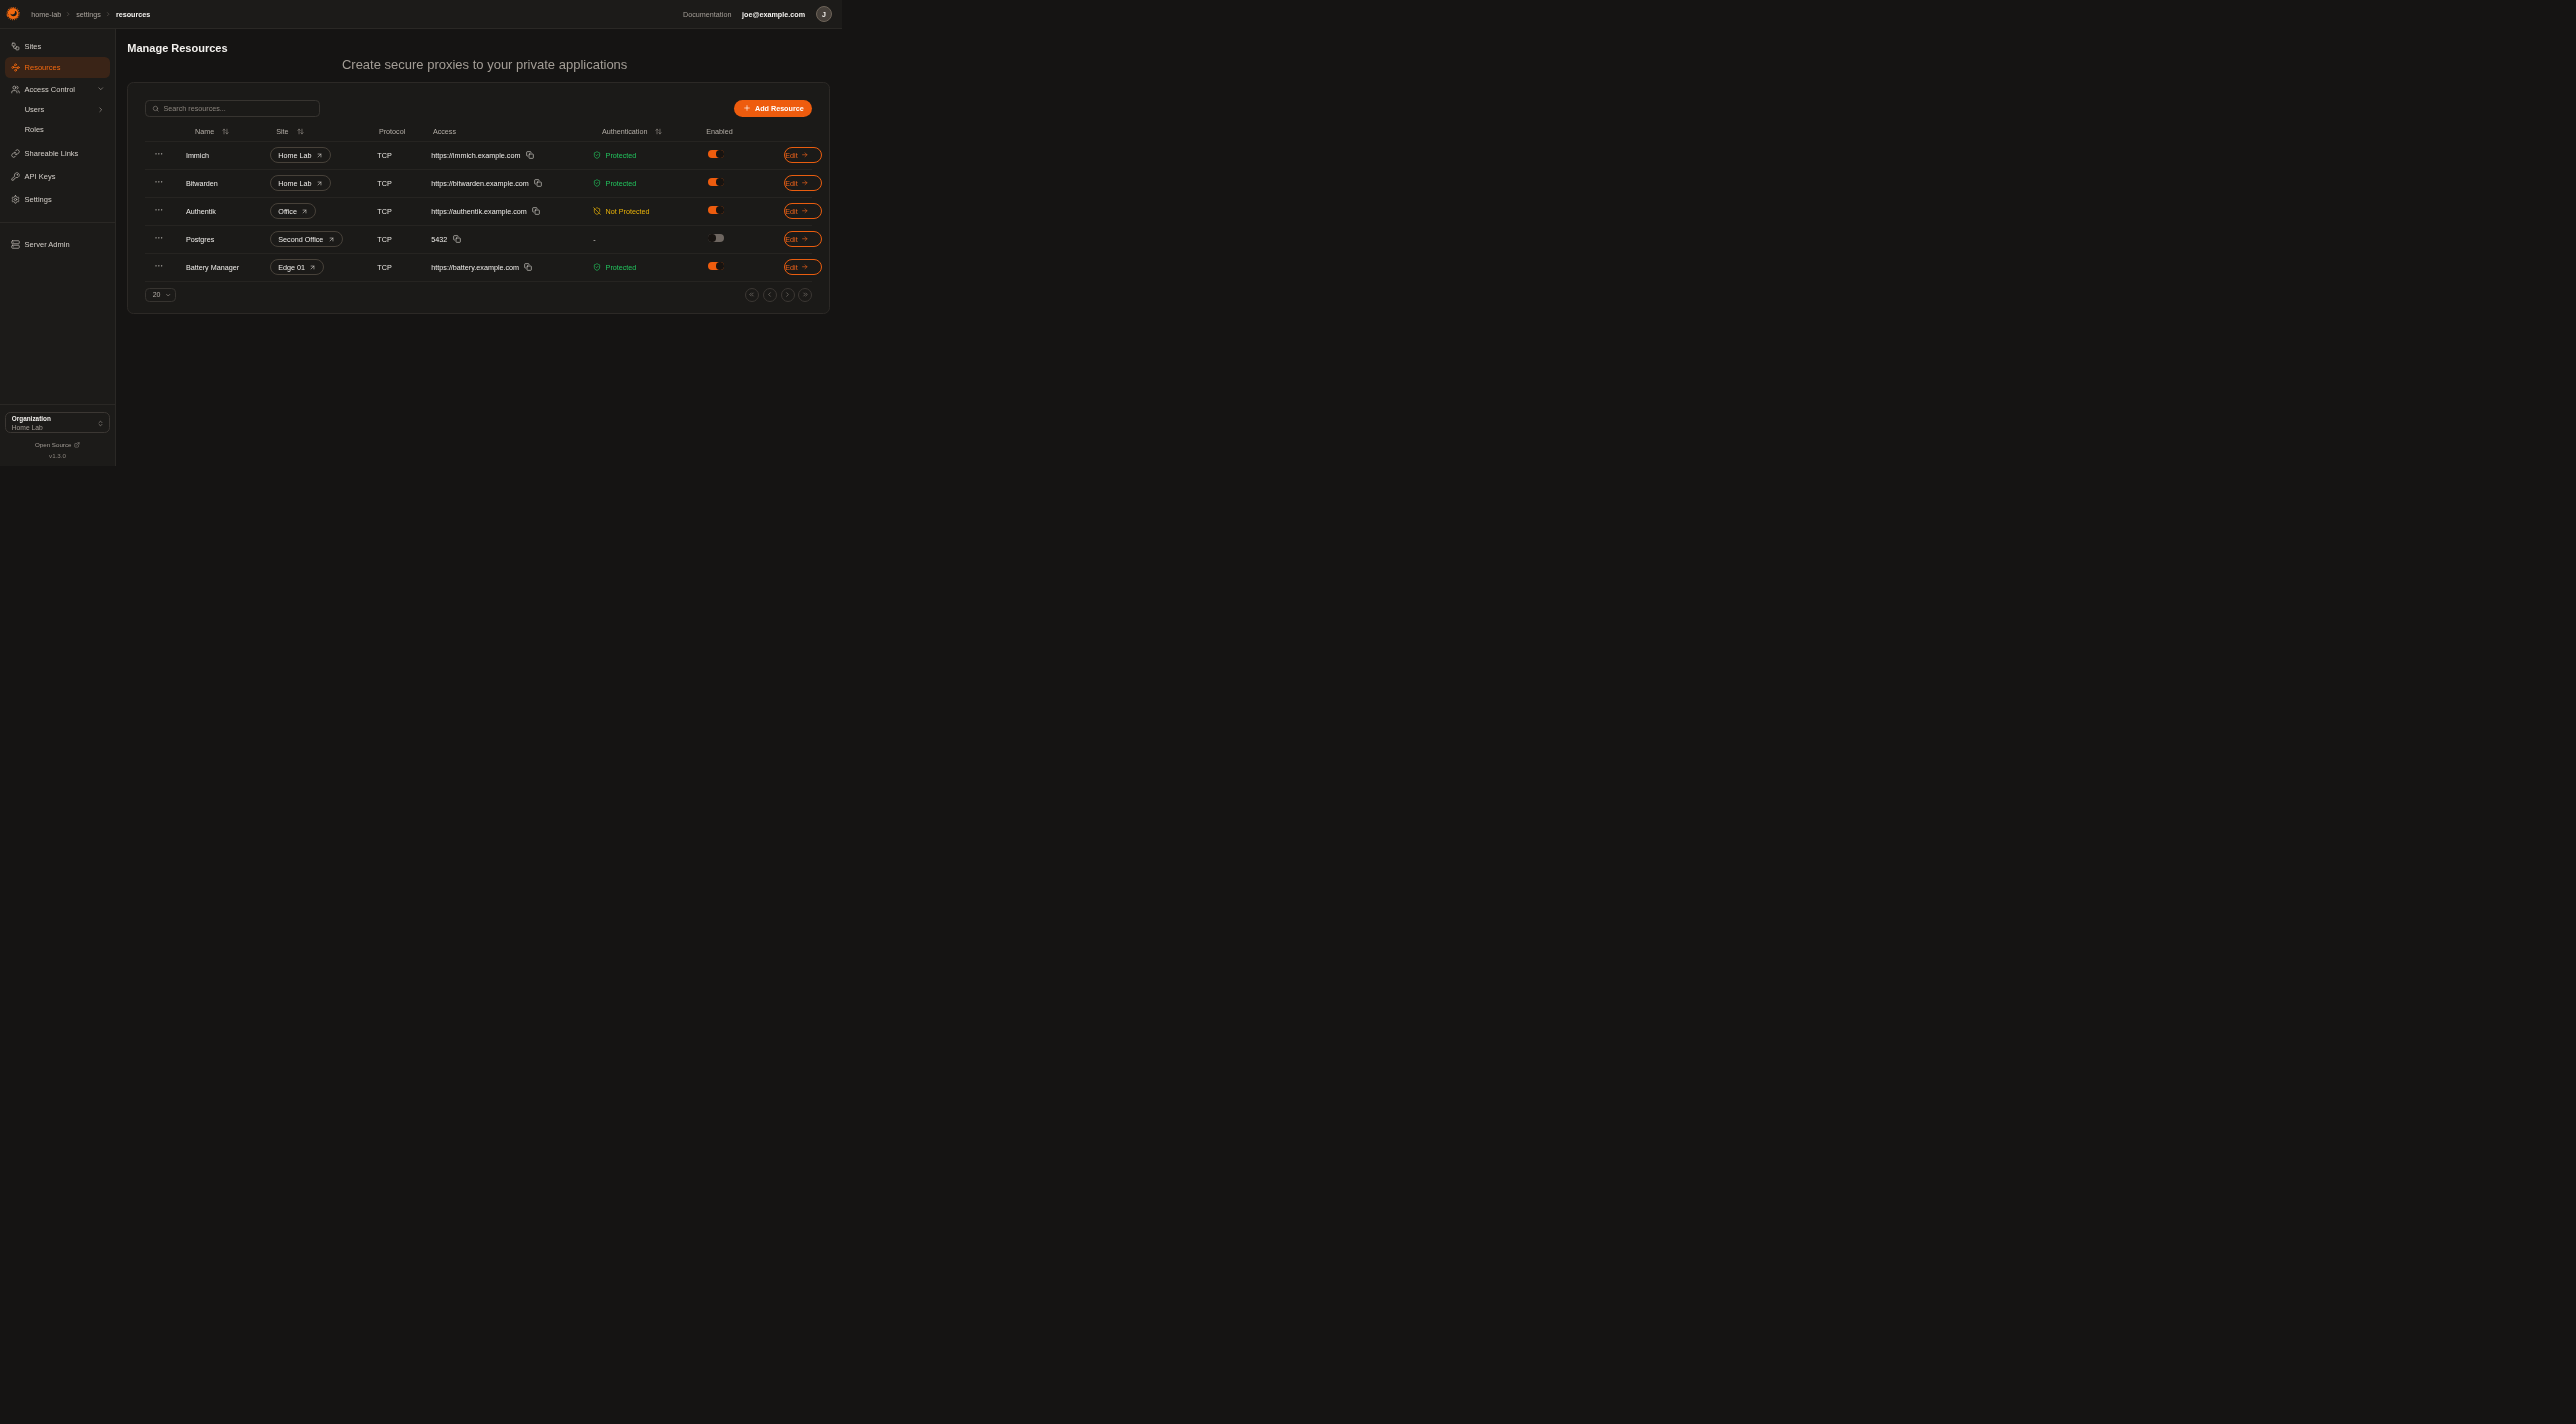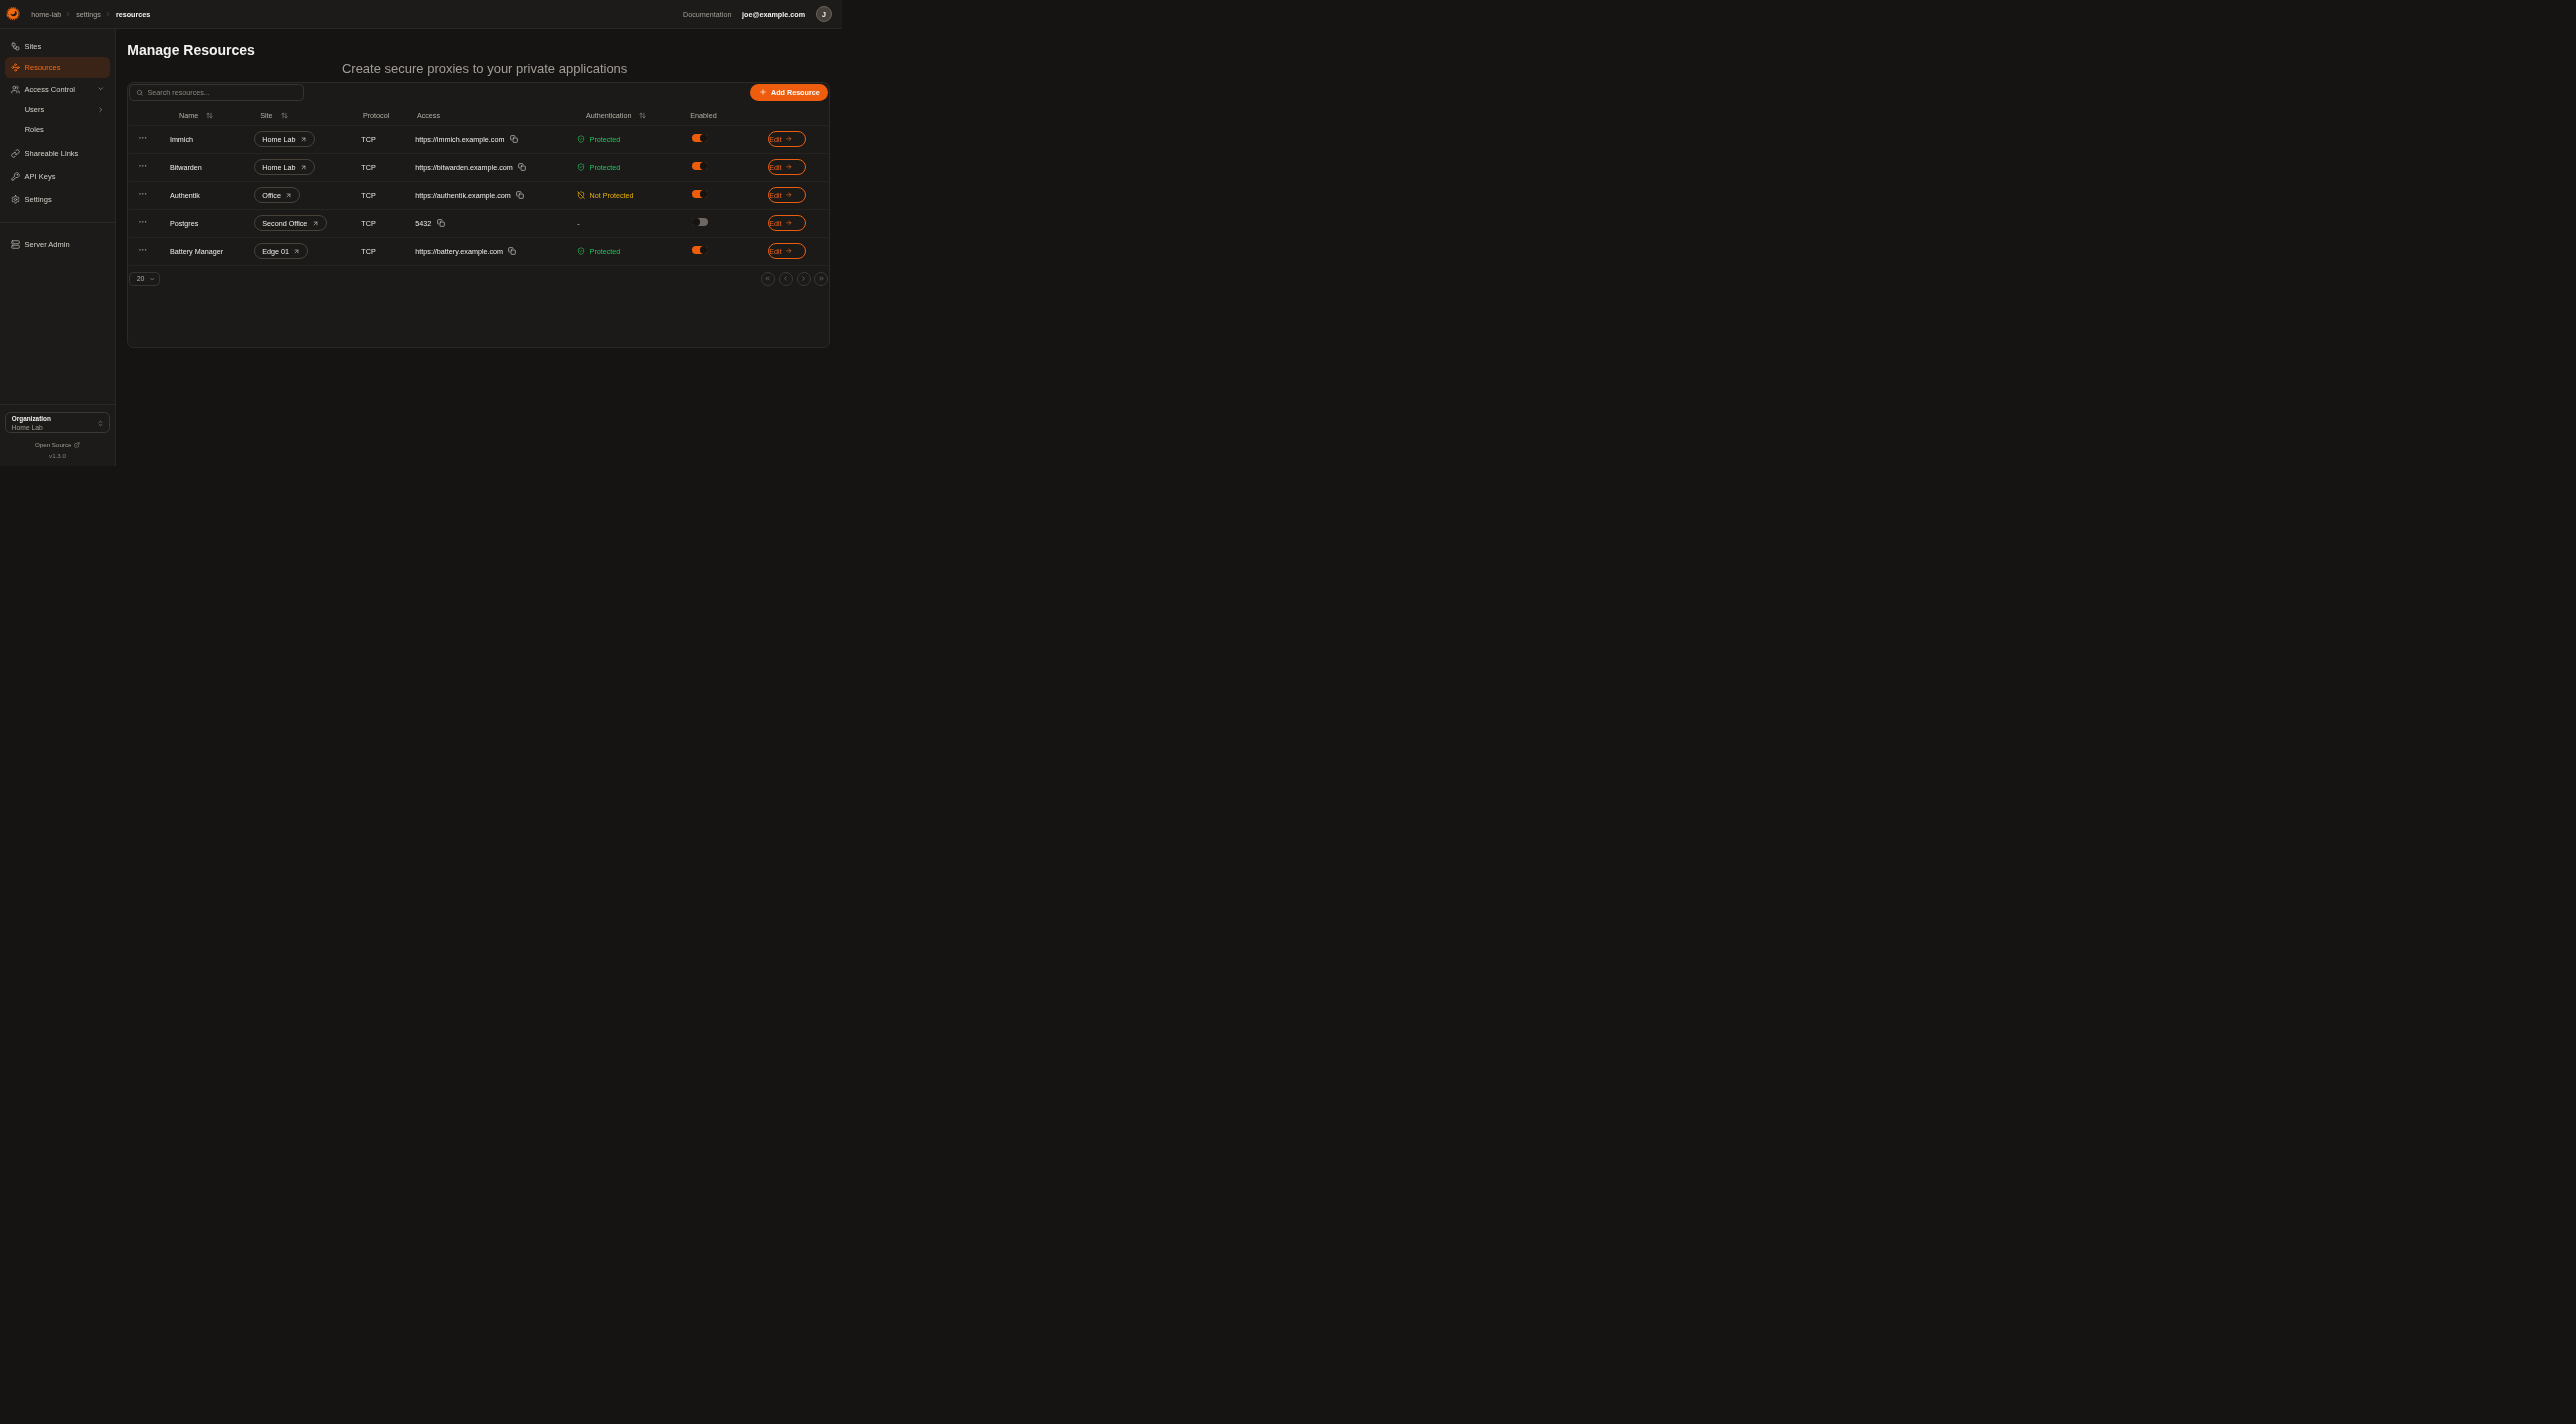--- a/index.html
+++ b/index.html
@@ -65,27 +65,27 @@
   .org-value { font-size:6.7px; color:#a39d96; line-height:8px; }
   .org-chev { position:absolute; right:4.8px; top:7px; color:#a39d96; }
   .open-source {
     margin-top:7.5px; display:flex; justify-content:center; align-items:center; gap:2.7px;
     font-size:6.2px; color:#a39d96; line-height:8.6px; cursor:pointer;
   }
   .version { margin-top:2.1px; text-align:center; font-size:6.2px; color:#8b857e; line-height:8.6px; }
 
   
   .main { position:absolute; left:116px; top:29px; right:0; bottom:0; }
-  .page-title { margin:13px 0 0 11.3px; font-size:14px; font-weight:800; color:#f3f1ee; }
+  .page-title { margin:13px 0 0 11.3px; font-size:11px; font-weight:800; color:#f3f1ee; }
   .page-sub { margin:2.7px 0 0 11.3px; font-size:13px; color:#a39d96;text-align:center; }
 
   .card {
-    position:absolute; left:11.3px; top:53px; width:703px; height:266px;
+    position:absolute; left:11.3px; top:53px; width:703px; height:232px;
     background:#1b1a18; border:0.5px solid #2c2926; border-radius:6.4px;
-    padding:1px;
+    padding:17px;
   }
   .toolbar { display:flex; justify-content:space-between; height:16.6px; }
   .search {
     width:175px; height:16.6px; border:0.5px solid #373430; border-radius:4.3px;
     display:flex; align-items:center; gap:4.3px; padding:0 5.4px; color:#8b857e;
   }
   .search input {
     flex:1; background:transparent; border:none; outline:none;
     color:#e8e5e1; font-size:7.2px; font-family:inherit;
   }

